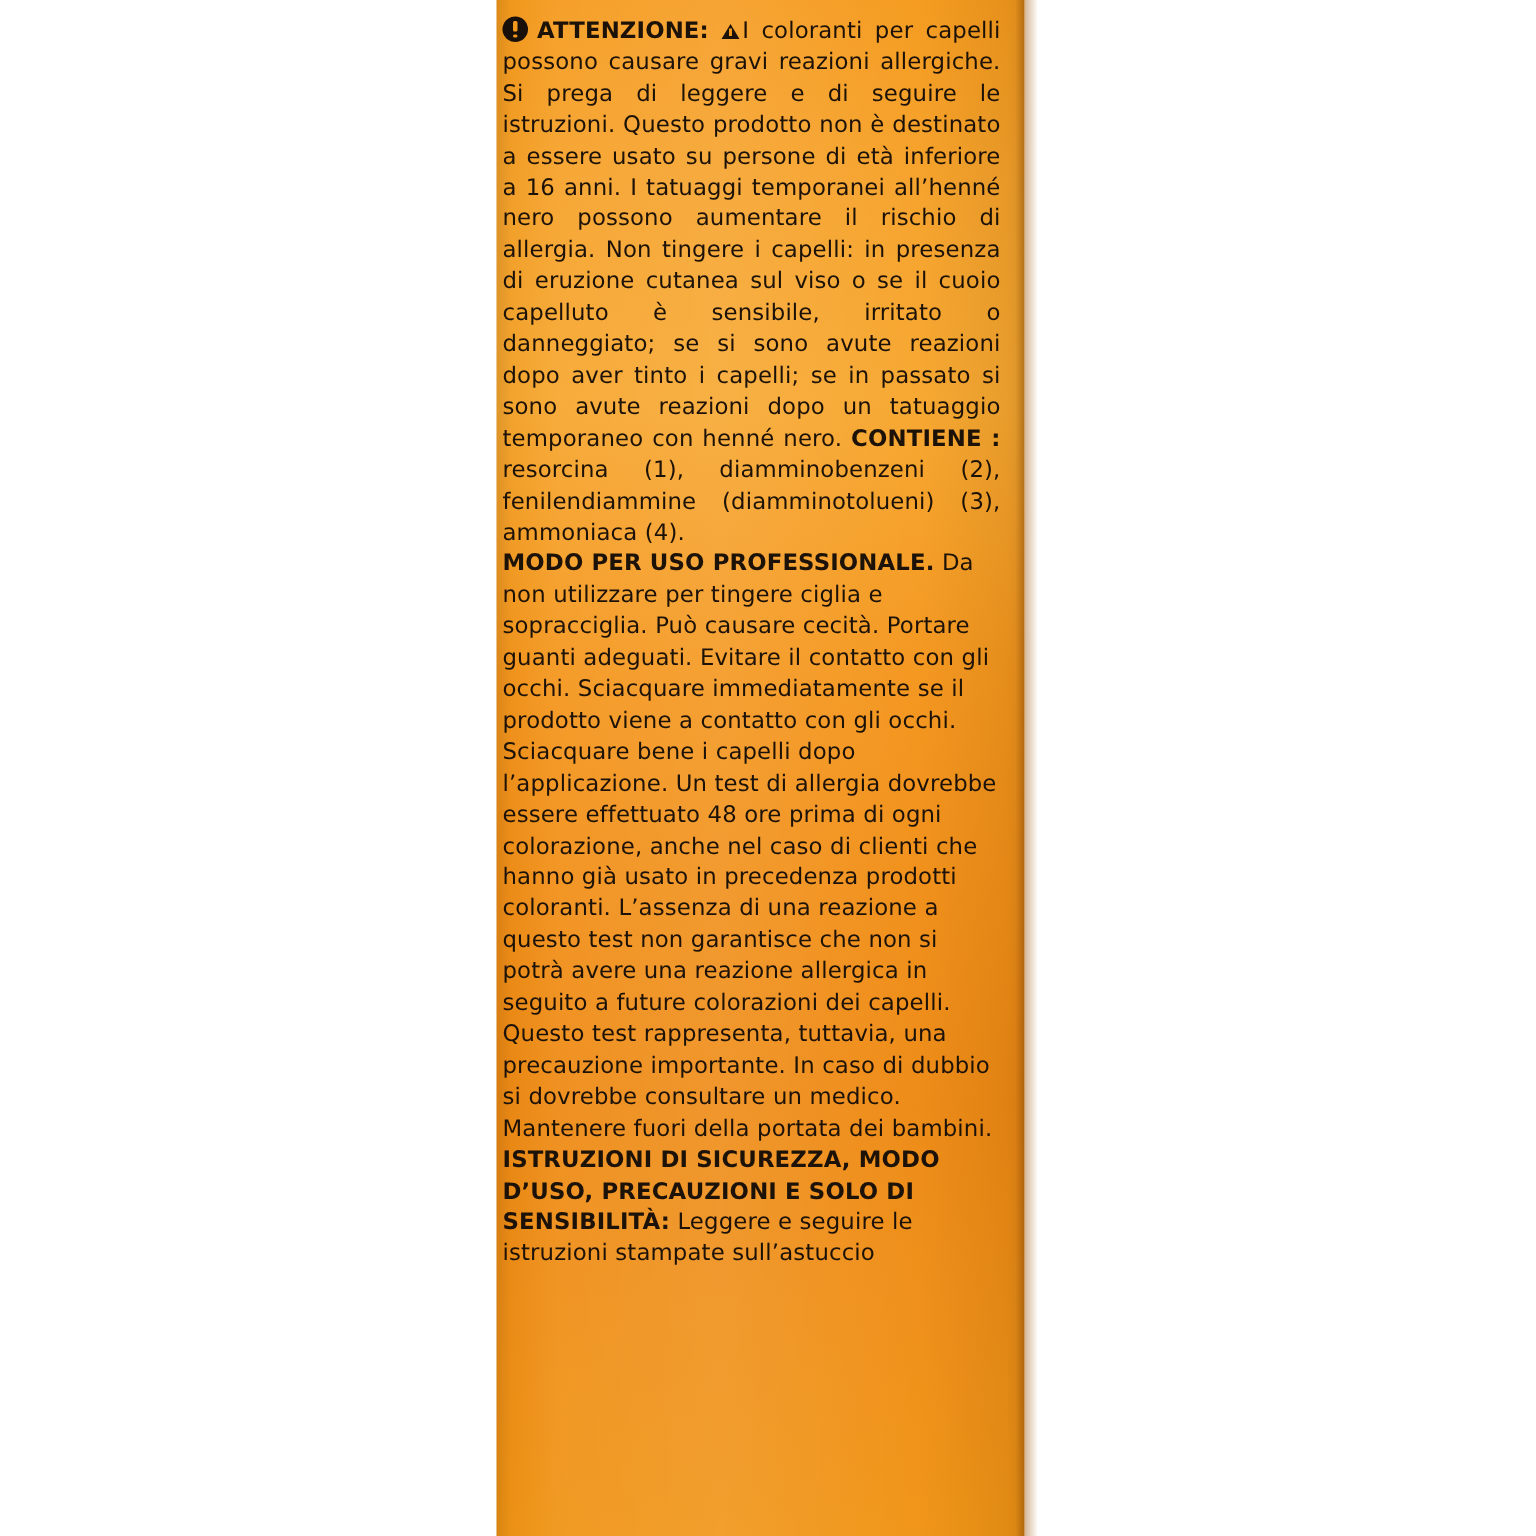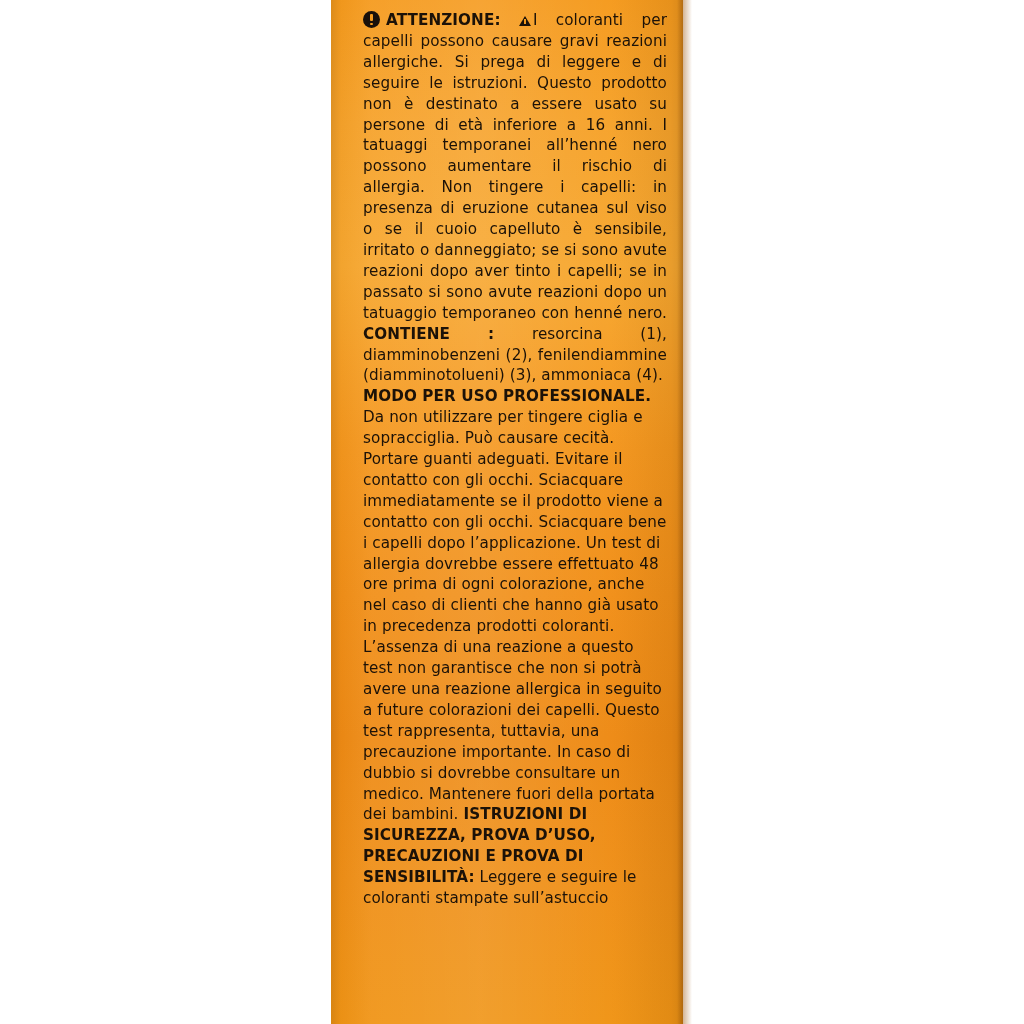--- a/index.html
+++ b/index.html
@@ -36,21 +36,21 @@
       linear-gradient(180deg,
         #f59a1d 0%,
         #f6a22a 12%,
         #f7a72f 26%,
         #f4961d 44%,
         #f18f18 58%,
         #ee8a14 72%,
         #ef8f17 86%,
         #f09415 100%);
     box-sizing: border-box;
-    padding: 8px 16px 0 32px;
+    padding: 8px 16px 0 4px;
     overflow: hidden;
   }
   .panel::after {
     content: "";
     position: absolute;
     right: 0;
     top: 0;
     width: 6px;
     height: 100%;
     background: linear-gradient(90deg, rgba(120,60,0,0.0), rgba(110,55,0,0.35));
@@ -148,22 +148,22 @@
       <p class="para">
         <span class="excl-icon"></span><b class="b">ATTENZIONE:</b>
         <span class="tri-icon"></span><span>I coloranti per capelli possono causare gravi reazioni allergiche. Si prega di leggere e di seguire le istruzioni. Questo prodotto non è destinato a essere usato su persone di età inferiore a 16 anni. I tatuaggi temporanei all’henné nero possono aumentare il rischio di allergia. Non tingere i capelli: in presenza di eruzione cutanea sul viso o se il cuoio capelluto è sensibile, irritato o danneggiato; se si sono avute reazioni dopo aver tinto i capelli; se in passato si sono avute reazioni dopo un tatuaggio temporaneo con henné nero.</span>
         <b class="b">CONTIENE :</b>
         <span>resorcina (1), diamminobenzeni (2), fenilendiammine (diamminotolueni) (3), ammoniaca (4).</span>
       </p>
 
       <p class="para">
         <b class="b">MODO PER USO PROFESSIONALE.</b>
         <span>Da non utilizzare per tingere ciglia e sopracciglia. Può causare cecità. Portare guanti adeguati. Evitare il contatto con gli occhi. Sciacquare immediatamente se il prodotto viene a contatto con gli occhi. Sciacquare bene i capelli dopo l’applicazione. Un test di allergia dovrebbe essere effettuato 48 ore prima di ogni colorazione, anche nel caso di clienti che hanno già usato in precedenza prodotti coloranti. L’assenza di una reazione a questo test non garantisce che non si potrà avere una reazione allergica in seguito a future colorazioni dei capelli. Questo test rappresenta, tuttavia, una precauzione importante. In caso di dubbio si dovrebbe consultare un medico. Mantenere fuori della portata dei bambini.</span>
-        <b class="b">ISTRUZIONI DI SICUREZZA, PROVA D’USO, PRECAUZIONI E PROVA DI SENSIBILITÀ:</b>
-        <span>Leggere e seguire le coloranti stampate sull’astuccio</span>
+        <b class="b">ISTRUZIONI DI SICUREZZA, MODO D’USO, PRECAUZIONI E SOLO DI SENSIBILITÀ:</b>
+        <span>Leggere e seguire le istruzioni stampate sull’astuccio</span>
       </p>
 
     </div>
   </div>
 
   <div class="right-edge"></div>
 
 </div>
 
 </body></html>

